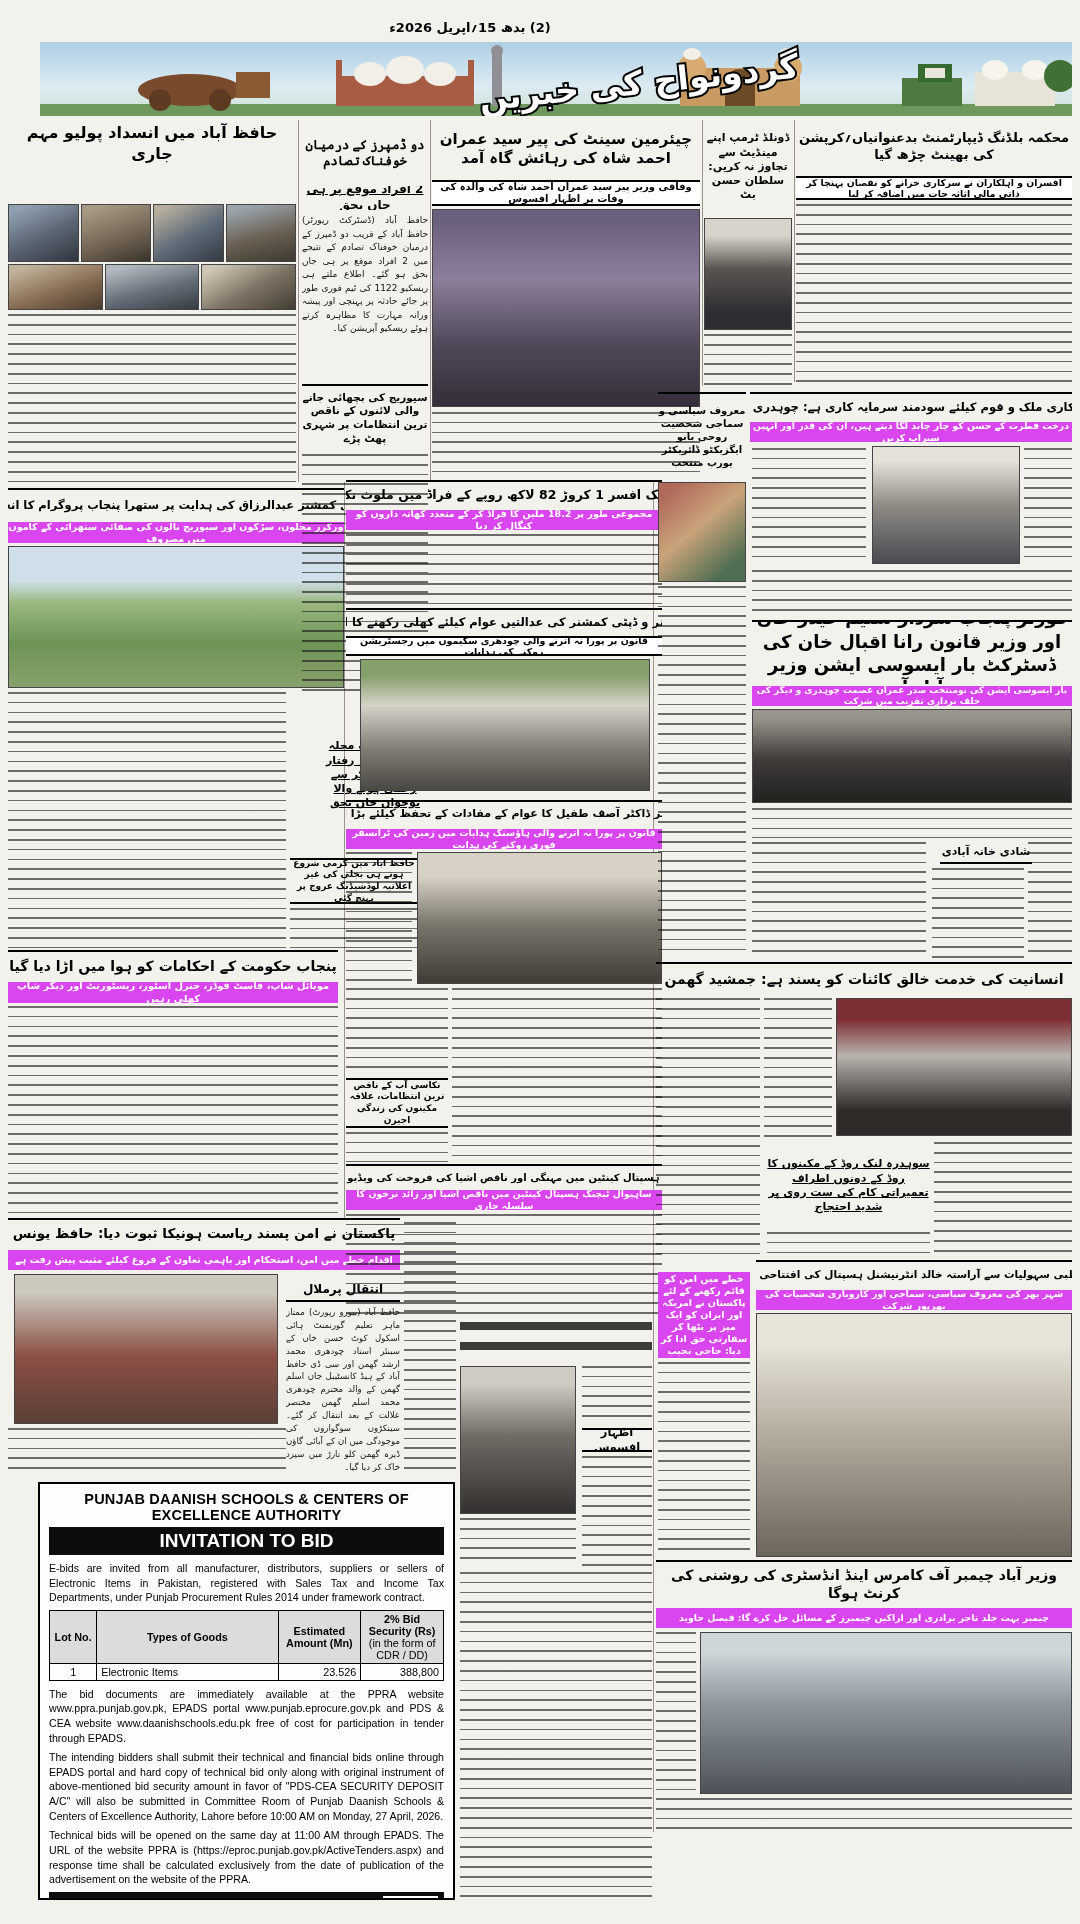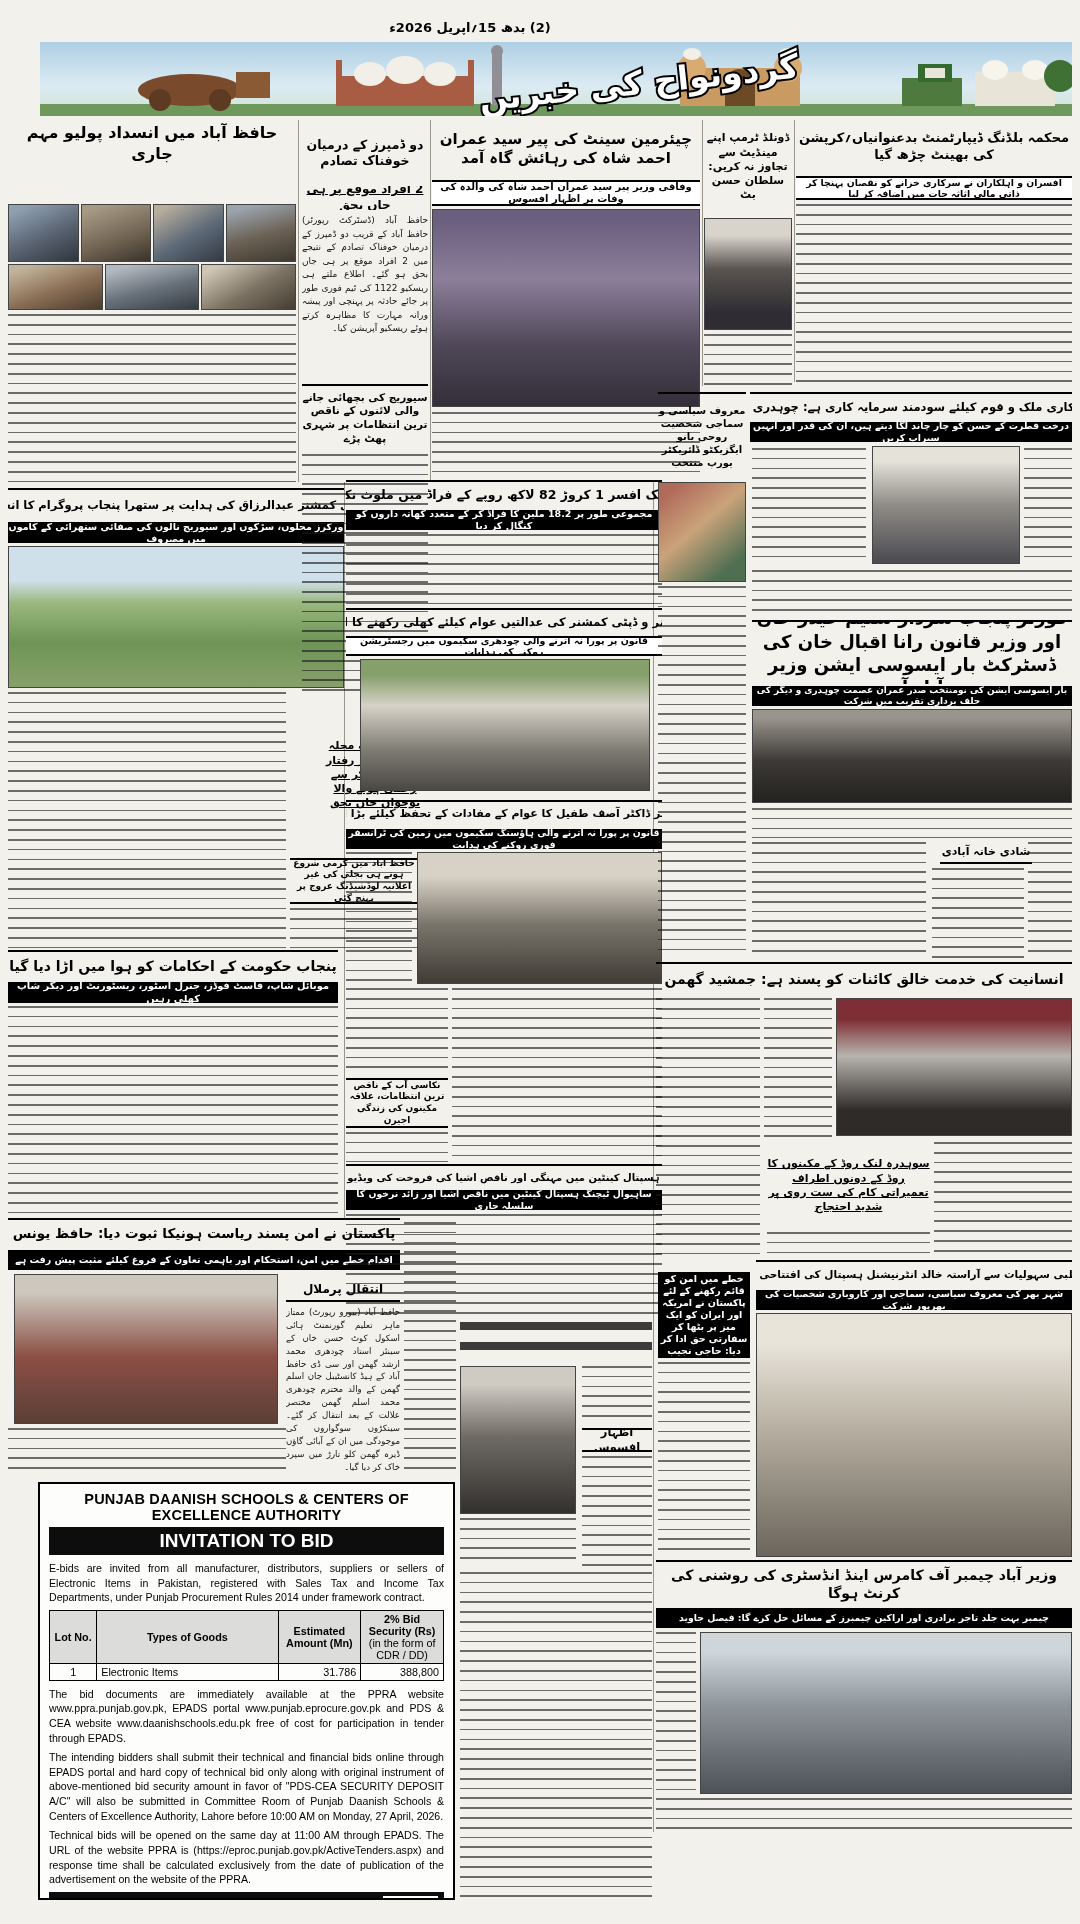--- a/index.html
+++ b/index.html
@@ -2,21 +2,21 @@
 <html lang="ur"><head>
 <meta charset="utf-8">
 <style>
   html,body{margin:0;padding:0;}
   body{background:#888;}
   #page{position:relative;width:1080px;height:1924px;background:#f3f1ec;margin:0 auto;
         font-family:"DejaVu Sans",sans-serif;color:#000;direction:rtl;overflow:hidden;}
   .abs{position:absolute;box-sizing:border-box;overflow:hidden;}
   .hl{font-weight:700;text-align:center;display:flex;align-items:center;justify-content:center;line-height:1.3;}
   .nw{white-space:nowrap;}
-  .sb{background:#000000;color:#fff;font-weight:700;text-align:center;display:flex;align-items:center;justify-content:center;line-height:1.25;}
+  .sb{background:#d946ef;color:#fff;font-weight:700;text-align:center;display:flex;align-items:center;justify-content:center;line-height:1.25;}
   .sl{border-top:2px solid #000;border-bottom:2px solid #000;font-weight:700;text-align:center;display:flex;align-items:center;justify-content:center;line-height:1.2;background:#fff;}
   .tfill{background-image:repeating-linear-gradient(to bottom,rgba(25,25,25,.62) 0 1.7px,transparent 1.7px 9.8px);}
   .hfill{background-image:repeating-linear-gradient(to bottom,rgba(15,15,15,.8) 0 8px,transparent 8px 20px);}
   .photo{border:1px solid #444;}
   .vr{background:#9a968e;width:1px;}
   .smalltxt{font-size:9px;line-height:1.5;text-align:justify;color:#151515;}
   .ub{text-decoration:underline;}
   
   #ad{border:2px solid #000;background:#fdfdfb;direction:ltr;font-family:"Liberation Sans",sans-serif;padding:7px 9px;}
   #ad .org{font-weight:700;font-size:14.5px;text-align:center;letter-spacing:.2px;}
@@ -112,21 +112,21 @@
   <div class="abs sb" style="left:8px;top:982px;width:330px;height:21px;font-size:9.8px;">موبائل شاپ، فاسٹ فوڈز، جنرل اسٹور، ریسٹورنٹ اور دیگر شاپ کھلی رہیں</div>
   <div class="abs tfill" style="left:8px;top:1006px;width:330px;height:208px;"></div>
 
   <div class="abs hl nw" style="left:8px;top:1218px;width:392px;height:30px;font-size:13.5px;border-top:2px solid #000;">پاکستان نے امن پسند ریاست ہونیکا ثبوت دیا: حافظ یونس</div>
   <div class="abs sb" style="left:8px;top:1250px;width:392px;height:20px;font-size:9.5px;">اقدام خطے میں امن، استحکام اور باہمی تعاون کے فروغ کیلئے مثبت پیش رفت ہے</div>
   <div class="abs photo" style="left:14px;top:1274px;width:264px;height:150px;background:linear-gradient(180deg,#cdc8be 12%,#8c4f45 55%,#5b3f37);"></div>
   <div class="abs hl" style="left:286px;top:1280px;width:114px;height:22px;font-size:12px;border-bottom:2px solid #000;">انتقال پرملال</div>
   <div class="abs smalltxt" style="left:286px;top:1306px;width:114px;height:170px;font-size:8.6px;">حافظ آباد (بیورو رپورٹ) ممتاز ماہر تعلیم گورنمنٹ ہائی اسکول کوٹ حسن خاں کے سینئر استاد چودھری محمد ارشد گھمن اور سی ڈی حافظ آباد کے ہیڈ کانسٹیبل جان اسلم گھمن کے والد محترم چودھری محمد اسلم گھمن مختصر علالت کے بعد انتقال کر گئے۔ سینکڑوں سوگواروں کی موجودگی میں ان کے آبائی گاؤں ڈیرہ گھمن کلو تارڑ میں سپرد خاک کر دیا گیا۔</div>
   <div class="abs tfill" style="left:8px;top:1428px;width:278px;height:48px;"></div>
 
-  <div class="abs hl" style="left:302px;top:122px;width:126px;height:62px;font-size:12.5px;">دو ڈمپرز کے درمیان خوفناک تصادم</div>
+  <div class="abs hl" style="left:302px;top:122px;width:126px;height:62px;font-size:12.5px;font-family:Liberation Serif, serif;">دو ڈمپرز کے درمیان خوفناک تصادم</div>
   <div class="abs hl ub" style="left:302px;top:186px;width:126px;height:24px;font-size:12px;">2 افراد موقع پر ہی جاں بحق</div>
   <div class="abs smalltxt" style="left:302px;top:214px;width:126px;height:164px;">حافظ آباد (ڈسٹرکٹ رپورٹر) حافظ آباد کے قریب دو ڈمپرز کے درمیان خوفناک تصادم کے نتیجے میں 2 افراد موقع پر ہی جاں بحق ہو گئے۔ اطلاع ملتے ہی ریسکیو 1122 کی ٹیم فوری طور پر جائے حادثہ پر پہنچی اور پیشہ ورانہ مہارت کا مظاہرہ کرتے ہوئے ریسکیو آپریشن کیا۔</div>
   <div class="abs hl" style="left:302px;top:384px;width:126px;height:66px;font-size:10.5px;border-top:2px solid #000;">سیوریج کی بچھائی جانے والی لائنوں کے ناقص ترین انتظامات پر شہری پھٹ پڑے</div>
   <div class="abs tfill" style="left:302px;top:454px;width:126px;height:238px;"></div>
   <div class="abs hl ub" style="left:322px;top:696px;width:106px;height:158px;font-size:11px;">ریلوے پھاٹک محلہ کے قریب تیز رفتار ٹرین کی ٹکر سے زخمی ہونے والا نوجوان جاں بحق</div>
   <div class="abs hl" style="left:290px;top:858px;width:128px;height:46px;font-size:9px;border-top:2px solid #000;border-bottom:2px solid #000;">حافظ آباد میں گرمی شروع ہوتے ہی بجلی کی غیر اعلانیہ لوڈشیڈنگ عروج پر پہنچ گئی</div>
   <div class="abs tfill" style="left:290px;top:908px;width:128px;height:40px;"></div>
 
   <div class="abs hl" style="left:432px;top:120px;width:268px;height:58px;font-size:15px;">چیئرمین سینٹ کی پیر سید عمران احمد شاہ کی رہائش گاہ آمد</div>
   <div class="abs sl" style="left:432px;top:180px;width:268px;height:26px;font-size:10px;">وفاقی وزیر پیر سید عمران احمد شاہ کی والدہ کی وفات پر اظہار افسوس</div>
@@ -135,21 +135,21 @@
 
   <div class="abs hl nw" style="left:346px;top:480px;width:316px;height:28px;font-size:12.5px;border-top:2px solid #000;">بینک افسر 1 کروڑ 82 لاکھ روپے کے فراڈ میں ملوث نکلا</div>
   <div class="abs sb" style="left:346px;top:510px;width:316px;height:20px;font-size:9.5px;">مجموعی طور پر 18.2 ملین کا فراڈ کر کے متعدد کھاتہ داروں کو کنگال کر دیا</div>
   <div class="abs tfill" style="left:346px;top:534px;width:316px;height:72px;"></div>
 
   <div class="abs hl nw" style="left:346px;top:608px;width:316px;height:26px;font-size:11.5px;border-top:2px solid #000;">کمشنر و ڈپٹی کمشنر کی عدالتیں عوام کیلئے کھلی رکھنے کا اعلان</div>
   <div class="abs sl" style="left:346px;top:636px;width:316px;height:20px;font-size:9.5px;">قانون پر پورا نہ اترنے والی چودھری سکیموں میں رجسٹریشن روکنے کی ہدایات</div>
   <div class="abs photo" style="left:360px;top:659px;width:290px;height:132px;background:linear-gradient(180deg,#86a06b 12%,#d6d2c8 35%,#7d7a72 70%,#4a4843);"></div>
 
   <div class="abs hl nw" style="left:346px;top:800px;width:316px;height:26px;font-size:11px;border-top:2px solid #000;">کمشنر ڈاکٹر آصف طفیل کا عوام کے مفادات کے تحفظ کیلئے بڑا اقدام</div>
-  <div class="abs sb" style="left:346px;top:829px;width:316px;height:20px;font-size:9.3px;">قانون پر پورا نہ اترنے والی ہاؤسنگ سکیموں میں زمین کی ٹرانسفر فوری روکنے کی ہدایت</div>
+  <div class="abs sb" style="left:346px;top:829px;width:316px;height:20px;font-size:9.3px;">قانون پر پورا نہ اترنے والی ہاؤسنگ ہدایات میں زمین کی ٹرانسفر فوری روکنے کی ہدایت</div>
   <div class="abs photo" style="left:417px;top:852px;width:245px;height:132px;background:linear-gradient(180deg,#d8d2c6 18%,#7a756b 55%,#403c36);"></div>
   <div class="abs tfill" style="left:346px;top:852px;width:66px;height:132px;"></div>
   <div class="abs tfill" style="left:452px;top:988px;width:210px;height:174px;"></div>
   <div class="abs tfill" style="left:346px;top:988px;width:102px;height:86px;"></div>
   <div class="abs hl" style="left:346px;top:1078px;width:102px;height:50px;font-size:9px;border-top:2px solid #000;border-bottom:2px solid #000;">نکاسی آب کے ناقص ترین انتظامات، علاقہ مکینوں کی زندگی اجیرن</div>
   <div class="abs tfill" style="left:346px;top:1132px;width:102px;height:30px;"></div>
 
   <div class="abs hl nw" style="left:346px;top:1164px;width:316px;height:24px;font-size:10px;border-top:2px solid #000;">ٹیچنگ ہسپتال کینٹین میں مہنگی اور ناقص اشیا کی فروخت کی ویڈیو وائرل</div>
   <div class="abs sb" style="left:346px;top:1190px;width:316px;height:20px;font-size:9.3px;">ساہیوال ٹیچنگ ہسپتال کینٹین میں ناقص اشیا اور زائد نرخوں کا سلسلہ جاری</div>
   <div class="abs tfill" style="left:346px;top:1214px;width:316px;height:104px;"></div>
@@ -222,21 +222,21 @@
         <th style="width:46%;">Types of Goods</th>
         <th style="width:21%;">Estimated Amount (Mn)</th>
         <th style="width:21%;font-weight:700;">
           <span>2% Bid Security (Rs)</span><br>
           <span style="font-weight:400;">(in the form of CDR / DD)</span>
         </th>
       </tr>
       <tr>
         <td style="text-align:center;">1</td>
         <td>Electronic Items</td>
-        <td style="text-align:right;">31.786</td>
+        <td style="text-align:right;">23.526</td>
         <td style="text-align:right;">388,800</td>
       </tr>
     </tbody>
       </table>
     <p>The bid documents are immediately available at the PPRA website www.ppra.punjab.gov.pk, EPADS portal www.punjab.eprocure.gov.pk and PDS &amp; CEA website www.daanishschools.edu.pk free of cost for participation in tender through EPADS.</p>
     <p>The intending bidders shall submit their technical and financial bids online through EPADS portal and hard copy of technical bid only along with original instrument of above-mentioned bid security amount in favor of "PDS-CEA SECURITY DEPOSIT A/C" will also be submitted in Committee Room of Punjab Daanish Schools &amp; Centers of Excellence Authority, Lahore before 10:00 AM on Monday, 27 April, 2026.</p>
     <p>Technical bids will be opened on the same day at 11:00 AM through EPADS. The URL of the website PPRA is (https://eproc.punjab.gov.pk/ActiveTenders.aspx) and response time shall be calculated exclusively from the date of publication of the advertisement on the website of the PPRA.</p>
     <div class="foot">
       <div class="fn">Punjab Daanish Schools &amp; Centers of Excellence Authority</div>
       <div class="ipl">IPL-3577</div>

